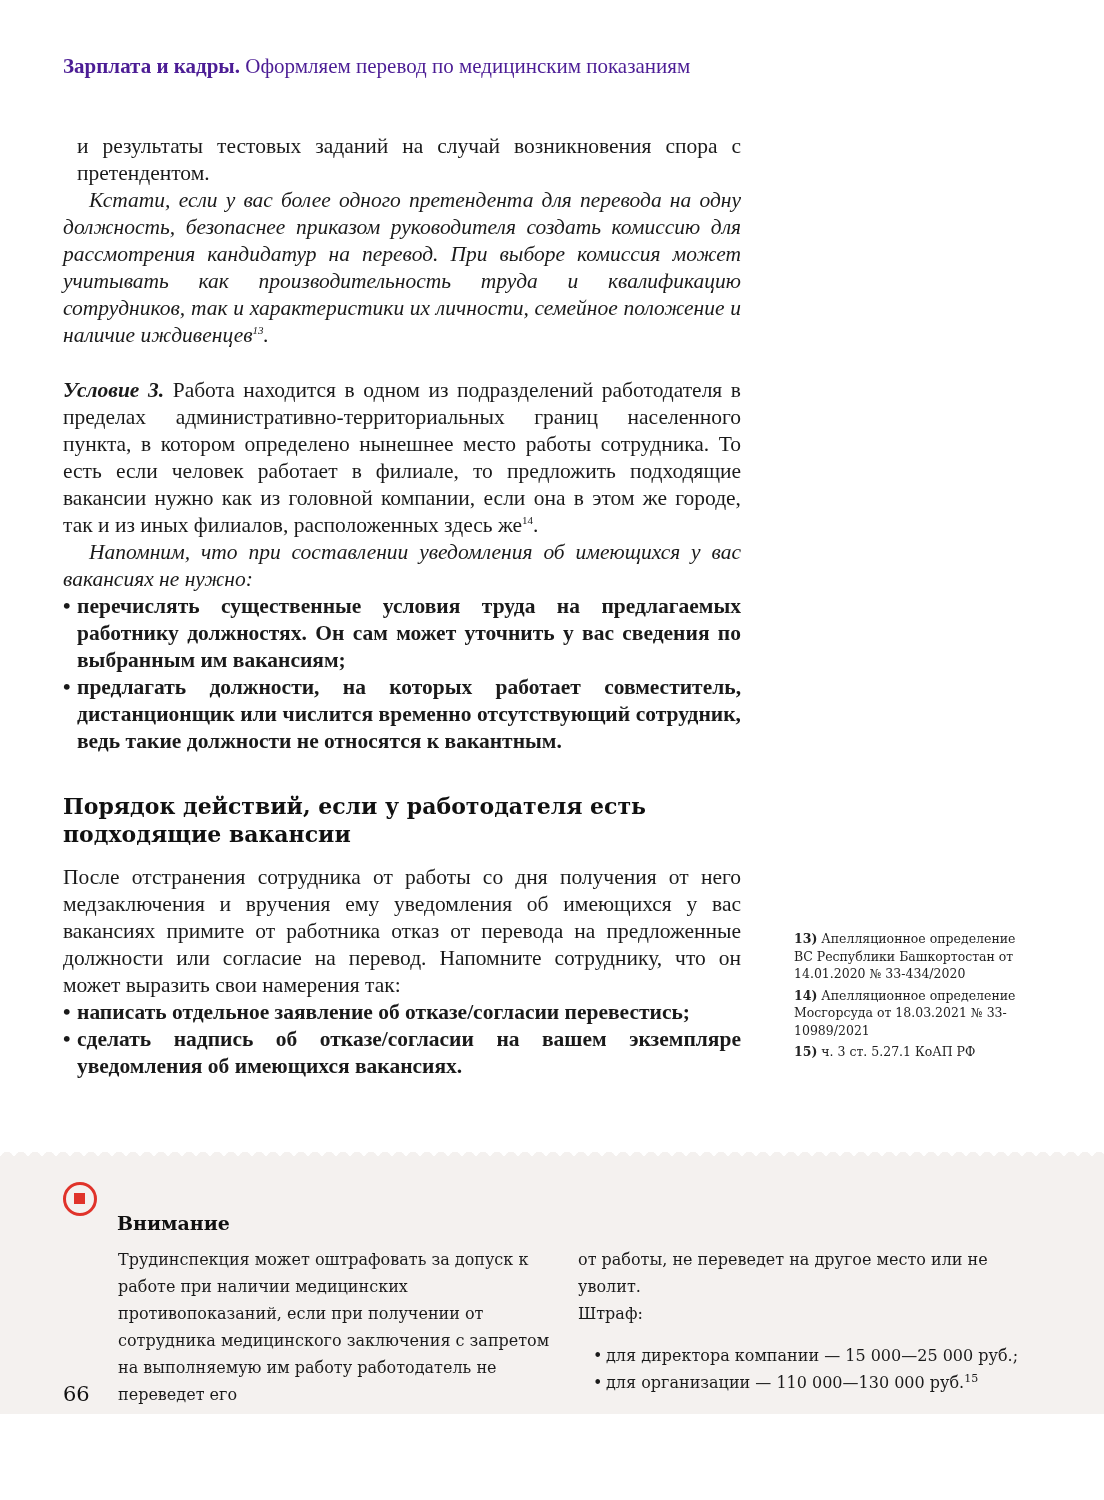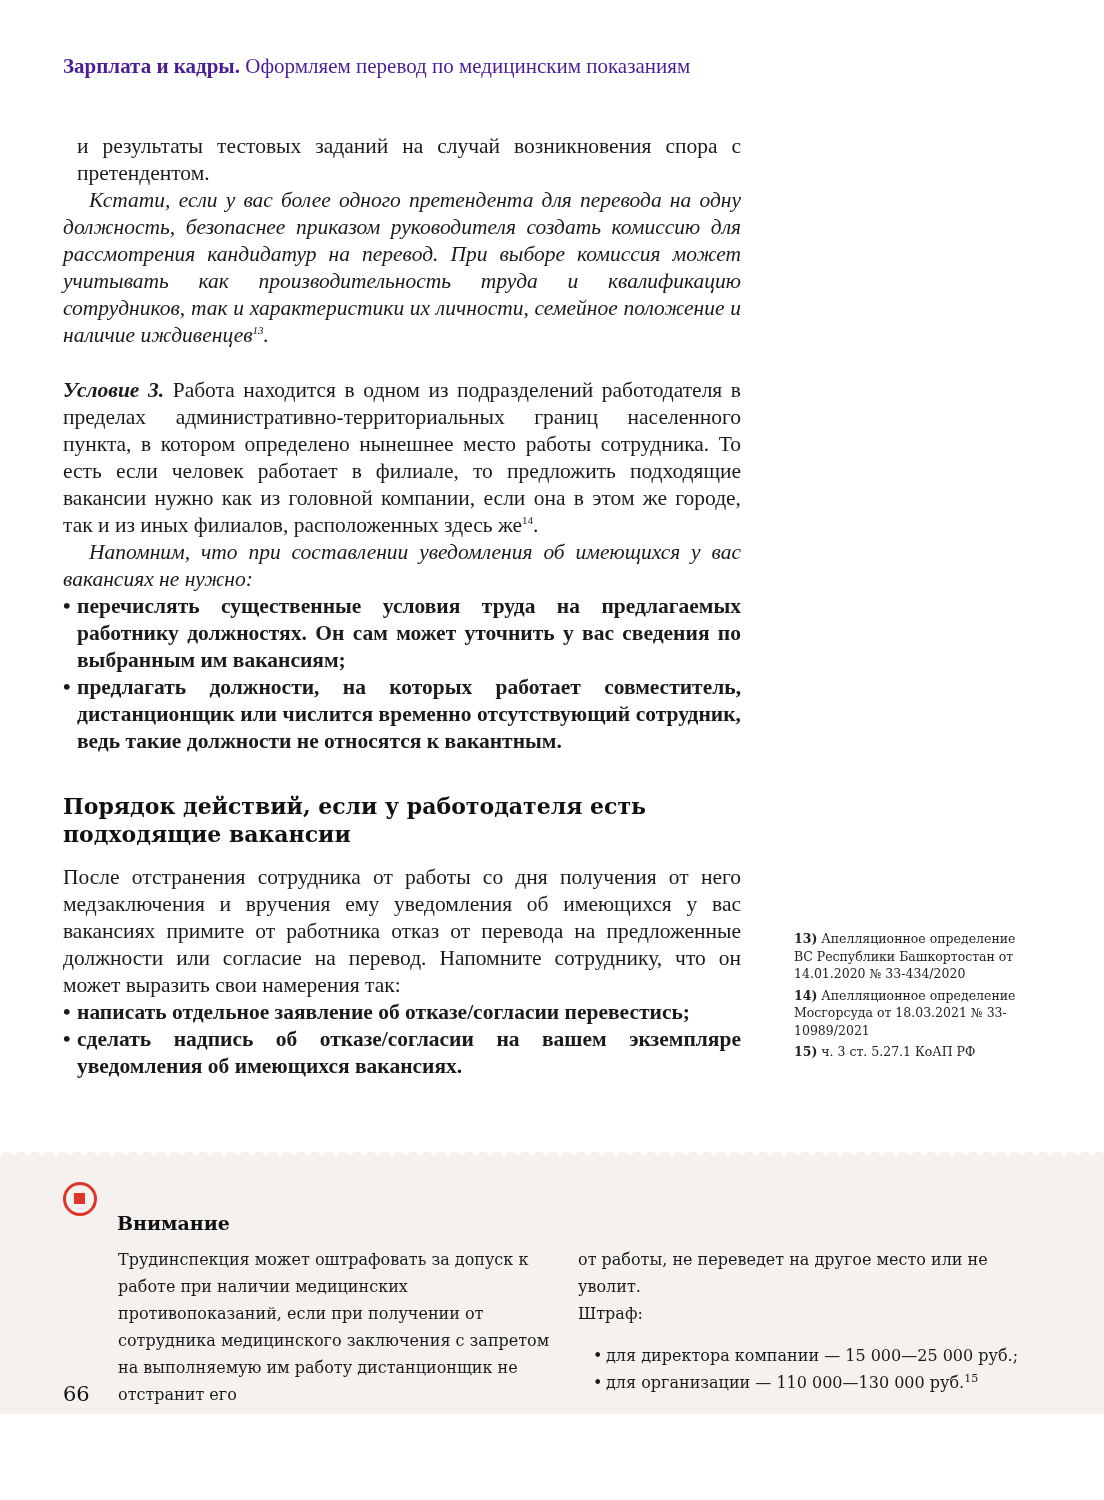--- a/index.html
+++ b/index.html
@@ -98,21 +98,21 @@
   <div class="note"><b>13)</b><span> Апелляционное определение ВС Республики Башкортостан от 14.01.2020 № 33-434/2020</span></div>
   <div class="note"><b>14)</b><span> Апелляционное определение Мосгорсуда от 18.03.2021 № 33-10989/2021</span></div>
   <div class="note"><b>15)</b><span> ч. 3 ст. 5.27.1 КоАП РФ</span></div>
 </div>
 
 <div class="callout">
   <div class="wave"></div>
   <div class="warn-icon"></div>
   <div class="callout-title">Внимание</div>
   <div class="callout-text left">
-    <p>Трудинспекция может оштрафовать за допуск к работе при наличии медицинских противопоказаний, если при получении от сотрудника медицинского заключения с запретом на выполняемую им работу дистанционщик не отстранит его</p>
+    <p>Трудинспекция может оштрафовать за допуск к работе при наличии медицинских противопоказаний, если при получении от сотрудника медицинского заключения с запретом на выполняемую им работу работодатель не переведет его</p>
   </div>
   <div class="callout-text right">
     <p>от работы, не переведет на другое место или не уволит.</p>
     <p>Штраф:</p>
     <ul>
       <li>для директора компании — 15 000—25 000 руб.;</li>
       <li><span>для организации — 110 000—130 000 руб.</span><sup>15</sup></li>
     </ul>
   </div>
 </div>

